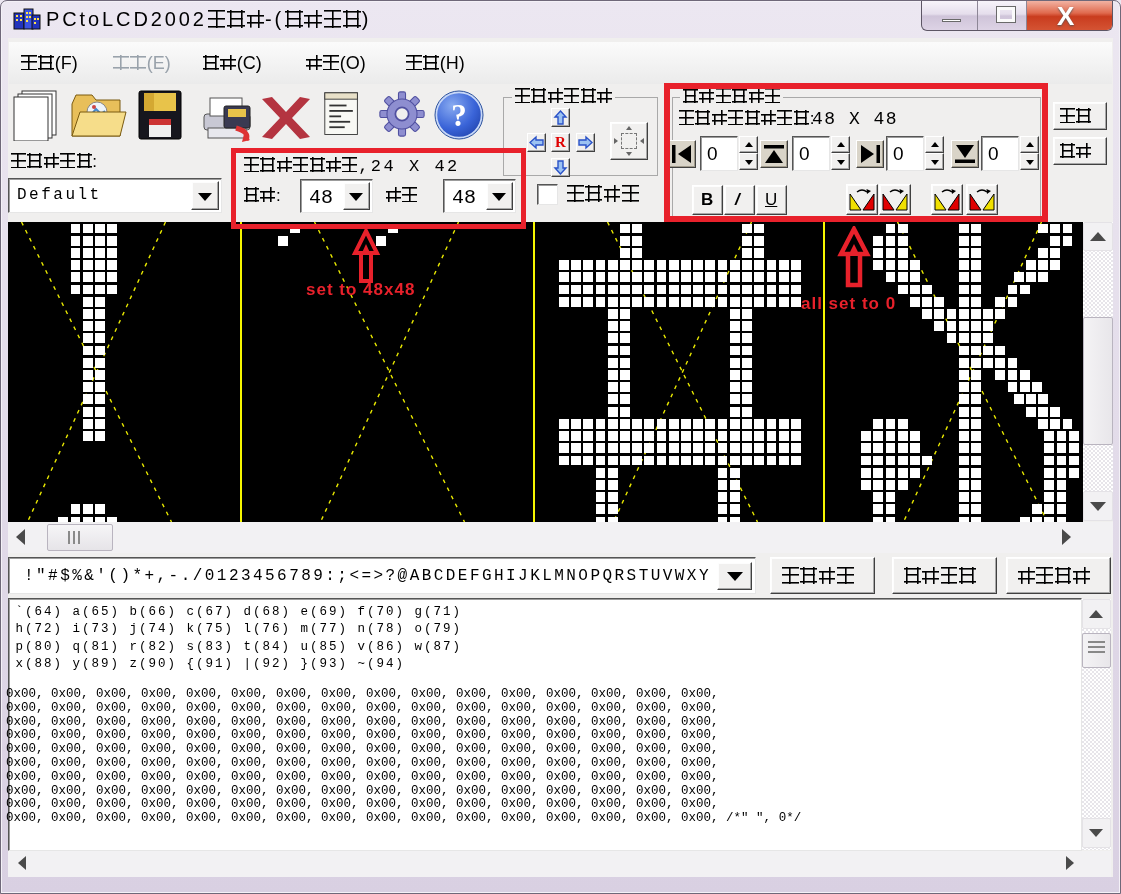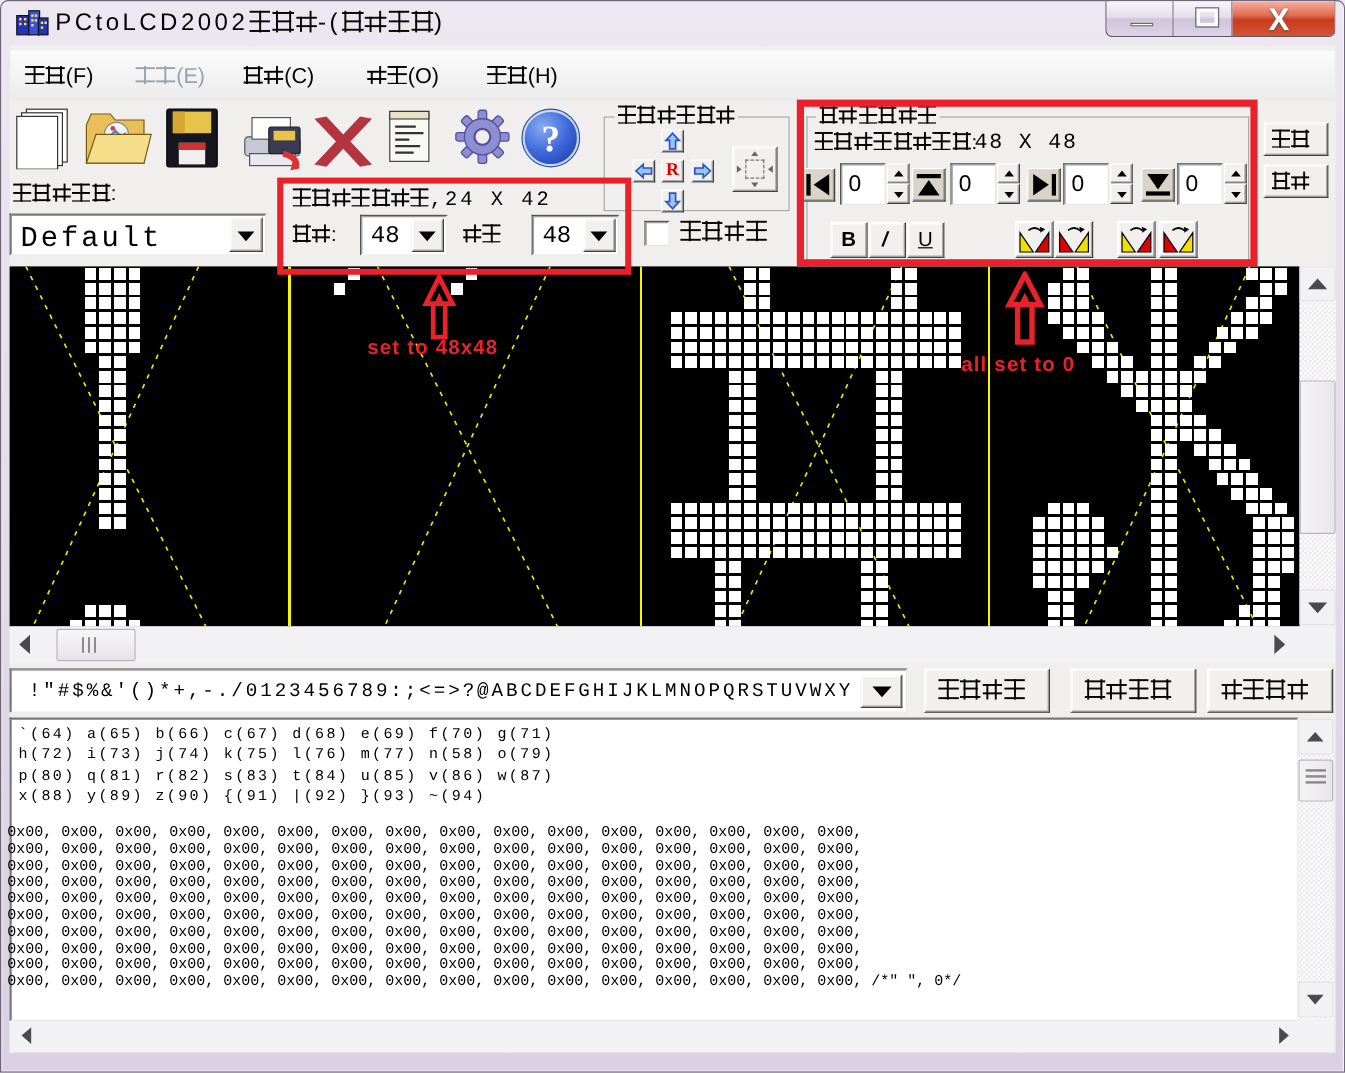--- a/index.html
+++ b/index.html
@@ -610,21 +610,21 @@
     <rect x="877.5" y="294.5" width="9.8" height="9.8" fill="#fff"></rect>
     <rect x="950.8" y="294.5" width="9.8" height="9.8" fill="#fff"></rect>
     <rect x="963.0" y="294.5" width="9.8" height="9.8" fill="#fff"></rect>
     <rect x="1011.9" y="294.5" width="9.8" height="9.8" fill="#fff"></rect>
     <rect x="1024.1" y="294.5" width="9.8" height="9.8" fill="#fff"></rect>
     <rect x="1036.3" y="294.5" width="9.8" height="9.8" fill="#fff"></rect>
     <rect x="1048.5" y="294.5" width="9.8" height="9.8" fill="#fff"></rect>
   </svg>
 <div class="abs t17" style="left:10px;top:152px"><i class="c"></i><i class="c v2"></i><i class="c v3"></i><i class="c"></i><i class="c v2"></i>:</div>
 <div class="edit" style="left:8px;top:178px;width:214px;height:35px"></div>
-<div class="abs mono" style="left:17px;top:186px;font-size:24px;letter-spacing:2.5px">Default</div>
+<div class="abs mono" style="left:17px;top:186px;font-size:16px;letter-spacing:2.5px">Default</div>
 <div class="btn" style="left:191px;top:181px;width:28px;height:29px"></div>
 <div class="tri" style="left:198px;top:193px;border-left:7px solid transparent;border-right:7px solid transparent;border-top:8px solid #000"></div>
 <div class="red" style="left:231px;top:148px;width:295px;height:81px"></div>
 <div class="abs t17" style="left:243px;top:156px"><i class="c"></i><i class="c v2"></i><i class="c v3"></i><i class="c"></i><i class="c v2"></i><i class="c v3"></i><i class="c"></i><span class="mono" style="letter-spacing:2.5px">,24 X 42</span></div>
 <div class="abs t17" style="left:243px;top:186px"><i class="c v2"></i><i class="c v3"></i>:</div>
 <div class="edit" style="left:300px;top:179px;width:73px;height:34px"></div>
 <div class="abs mono" style="left:309px;top:186px;font-size:20px">48</div>
 <div class="btn" style="left:343px;top:182px;width:27px;height:28px"></div>
 <div class="tri" style="left:349px;top:193px;border-left:7px solid transparent;border-right:7px solid transparent;border-top:8px solid #000"></div>
 <div class="abs t17" style="left:385px;top:186px"><i class="c v3"></i><i class="c"></i></div>
@@ -773,21 +773,21 @@
 <div class="btn" style="left:717px;top:562px;width:35px;height:28px"></div>
 <div class="tri" style="left:727px;top:572px;border-left:8px solid transparent;border-right:8px solid transparent;border-top:9px solid #000"></div>
 <div class="btn" style="left:770px;top:557px;width:105px;height:37px"></div>
 <div class="abs" style="left:781px;top:565px;font-size:19px"><i class="c"></i><i class="c v2"></i><i class="c v3"></i><i class="c"></i></div>
 <div class="btn" style="left:892px;top:557px;width:105px;height:37px"></div>
 <div class="abs" style="left:903px;top:565px;font-size:19px"><i class="c v2"></i><i class="c v3"></i><i class="c"></i><i class="c v2"></i></div>
 <div class="btn" style="left:1006px;top:557px;width:105px;height:37px"></div>
 <div class="abs" style="left:1017px;top:565px;font-size:19px"><i class="c v3"></i><i class="c"></i><i class="c v2"></i><i class="c v3"></i></div>
 <div class="edit" style="left:8px;top:598px;width:1074px;height:253px"></div>
 <pre class="abs mono" style="left:6px;top:604px;font-size:12.5px;line-height:17.4px;letter-spacing:2px;color:#000"> `(64) a(65) b(66) c(67) d(68) e(69) f(70) g(71)
- h(72) i(73) j(74) k(75) l(76) m(77) n(58) o(79)
+ h(72) i(73) j(74) k(75) l(76) m(77) n(78) o(79)
  p(80) q(81) r(82) s(83) t(84) u(85) v(86) w(87)
  x(88) y(89) z(90) {(91) |(92) }(93) ~(94)</pre>
 <pre class="abs mono" style="left:6px;top:688px;font-size:12.5px;line-height:13.8px;color:#000">0x00, 0x00, 0x00, 0x00, 0x00, 0x00, 0x00, 0x00, 0x00, 0x00, 0x00, 0x00, 0x00, 0x00, 0x00, 0x00,
 0x00, 0x00, 0x00, 0x00, 0x00, 0x00, 0x00, 0x00, 0x00, 0x00, 0x00, 0x00, 0x00, 0x00, 0x00, 0x00,
 0x00, 0x00, 0x00, 0x00, 0x00, 0x00, 0x00, 0x00, 0x00, 0x00, 0x00, 0x00, 0x00, 0x00, 0x00, 0x00,
 0x00, 0x00, 0x00, 0x00, 0x00, 0x00, 0x00, 0x00, 0x00, 0x00, 0x00, 0x00, 0x00, 0x00, 0x00, 0x00,
 0x00, 0x00, 0x00, 0x00, 0x00, 0x00, 0x00, 0x00, 0x00, 0x00, 0x00, 0x00, 0x00, 0x00, 0x00, 0x00,
 0x00, 0x00, 0x00, 0x00, 0x00, 0x00, 0x00, 0x00, 0x00, 0x00, 0x00, 0x00, 0x00, 0x00, 0x00, 0x00,
 0x00, 0x00, 0x00, 0x00, 0x00, 0x00, 0x00, 0x00, 0x00, 0x00, 0x00, 0x00, 0x00, 0x00, 0x00, 0x00,
 0x00, 0x00, 0x00, 0x00, 0x00, 0x00, 0x00, 0x00, 0x00, 0x00, 0x00, 0x00, 0x00, 0x00, 0x00, 0x00,

